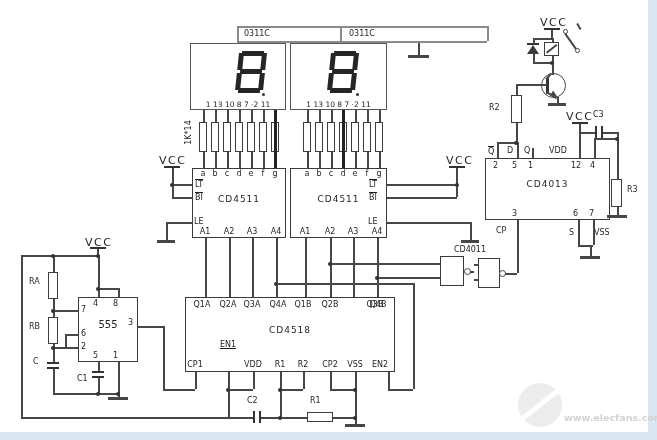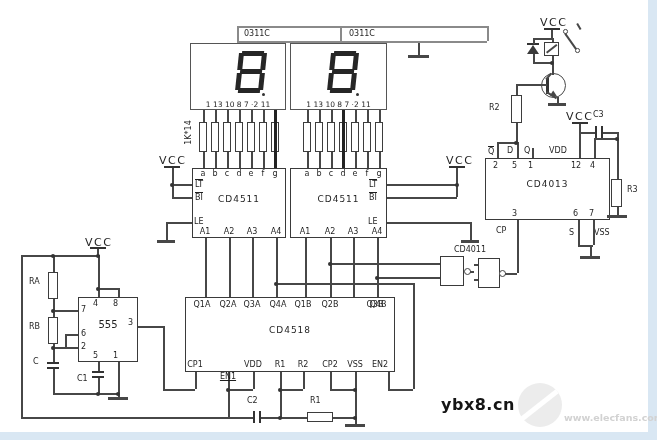--- a/index.html
+++ b/index.html
@@ -148,21 +148,20 @@
   <div class="diag" style="left:547px;top:91px;width:12px;transform:rotate(33deg);"></div>
   <div class="arr" style="left:551px;top:92px;"></div>
   <div class="circ" style="left:563px;top:29px;width:4.5px;height:4.5px;"></div>
   <div class="circ" style="left:575px;top:48px;width:4.5px;height:4.5px;"></div>
   <div class="diag" style="left:566px;top:33px;width:19px;transform:rotate(55deg);"></div>
   <div class="diag" style="left:578px;top:23px;width:7px;transform:rotate(60deg);"></div>
 
   <div class="wm-circle" style="left:518px;top:383px;">
     <div class="wm-slash" style="left:-2px;top:20px;"></div>
   </div>
-  <div class="wm-site" style="left:441px;top:395px;">ybx8.cn</div>
   <div class="wm-url" style="left:564px;top:412px;">www.elecfans.com</div>
 
 <div class="w" style="left: 172px; top: 184px; width: 20px; height: 1.5px;"></div>
     <div class="w" style="left: 172px; top: 197px; width: 20px; height: 1.5px;"></div>
     <div class="w" style="left: 166px; top: 222px; width: 26px; height: 1.5px;"></div>
     <div class="w" style="left: 387px; top: 184px; width: 70px; height: 1.5px;"></div>
     <div class="w" style="left: 387px; top: 197px; width: 70px; height: 1.5px;"></div>
     <div class="w" style="left: 387px; top: 222px; width: 83px; height: 1.5px;"></div>
     <div class="w" style="left: 330px; top: 263px; width: 110px; height: 1.5px;"></div>
     <div class="w" style="left: 377px; top: 277px; width: 63px; height: 1.5px;"></div>
@@ -371,20 +370,20 @@
     <div class="lbl ctr" style="left: 369px; top: 227px; width: 16px;">A4</div>
     <div class="lbl ctr" style="left: 191px; top: 300px; width: 22px;">Q1A</div>
     <div class="lbl ctr" style="left: 217px; top: 300px; width: 22px;">Q2A</div>
     <div class="lbl ctr" style="left: 241px; top: 300px; width: 22px;">Q3A</div>
     <div class="lbl ctr" style="left: 267px; top: 300px; width: 22px;">Q4A</div>
     <div class="lbl ctr" style="left: 292px; top: 300px; width: 22px;">Q1B</div>
     <div class="lbl ctr" style="left: 319px; top: 300px; width: 22px;">Q2B</div>
     <div class="lbl ctr" style="left: 344px; top: 300px; width: 22px; margin-left: 20px;">Q3B</div>
     <div class="lbl ctr" style="left: 367px; top: 300px; width: 22px;">Q4B</div>
     <div class="lbl ctr" style="left: 183px; top: 360px; width: 24px;">CP1</div>
-    <div class="lbl ctr" style="left: 216px; top: 372px; width: 24px; text-decoration: underline;">EN1</div>
+    <div class="lbl ctr" style="left: 216px; top: 340px; width: 24px; text-decoration: underline;">EN1</div>
     <div class="lbl ctr" style="left: 241px; top: 360px; width: 24px;">VDD</div>
     <div class="lbl ctr" style="left: 268px; top: 360px; width: 24px;">R1</div>
     <div class="lbl ctr" style="left: 291px; top: 360px; width: 24px;">R2</div>
     <div class="lbl ctr" style="left: 318px; top: 360px; width: 24px;">CP2</div>
     <div class="lbl ctr" style="left: 343px; top: 360px; width: 24px;">VSS</div>
     <div class="lbl ctr" style="left: 368px; top: 360px; width: 24px;">EN2</div>
   </div>
 
 </body></html>

